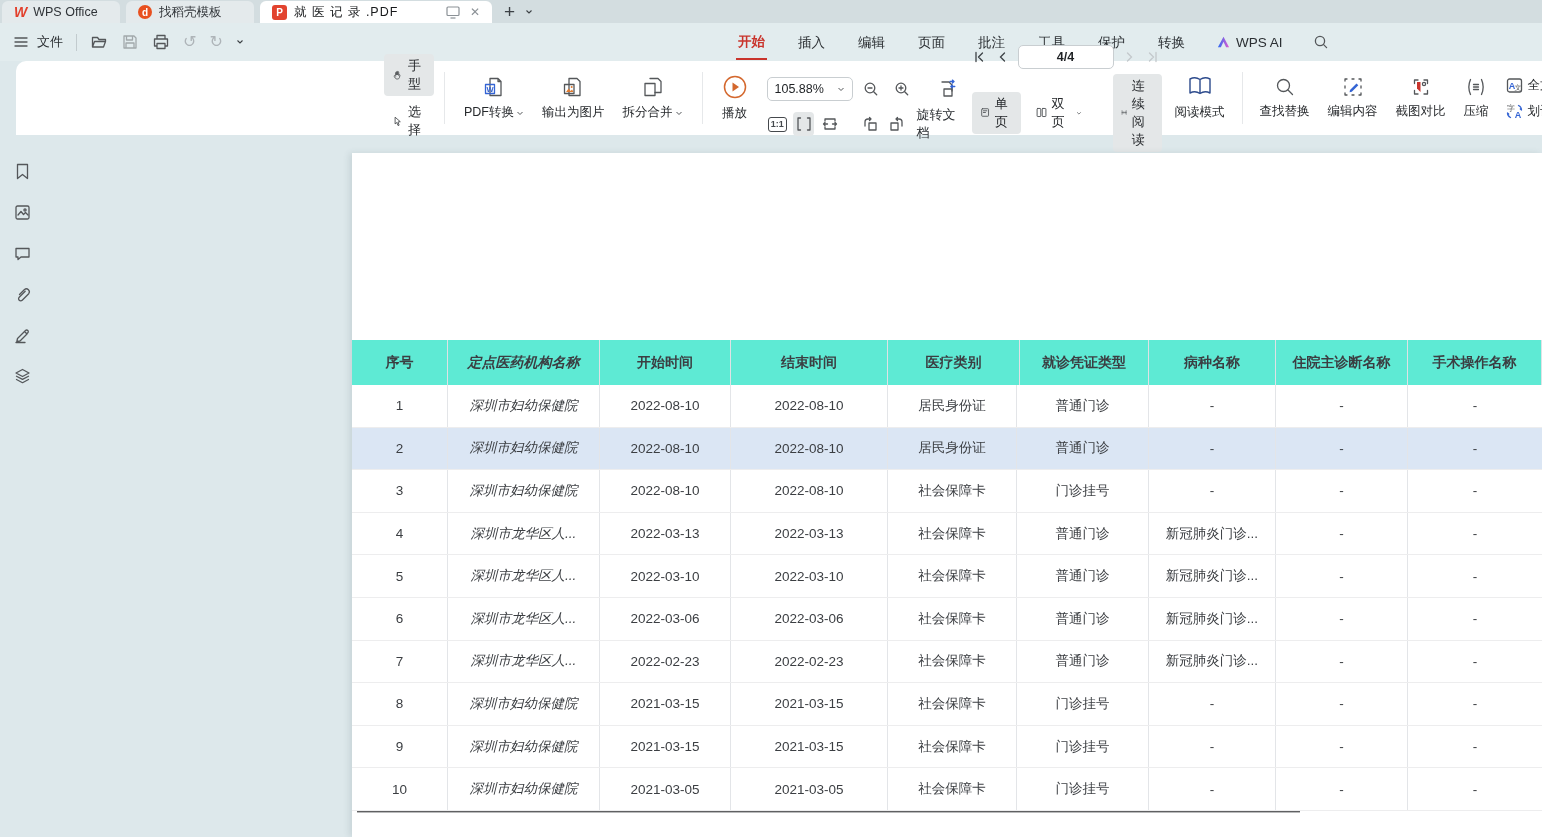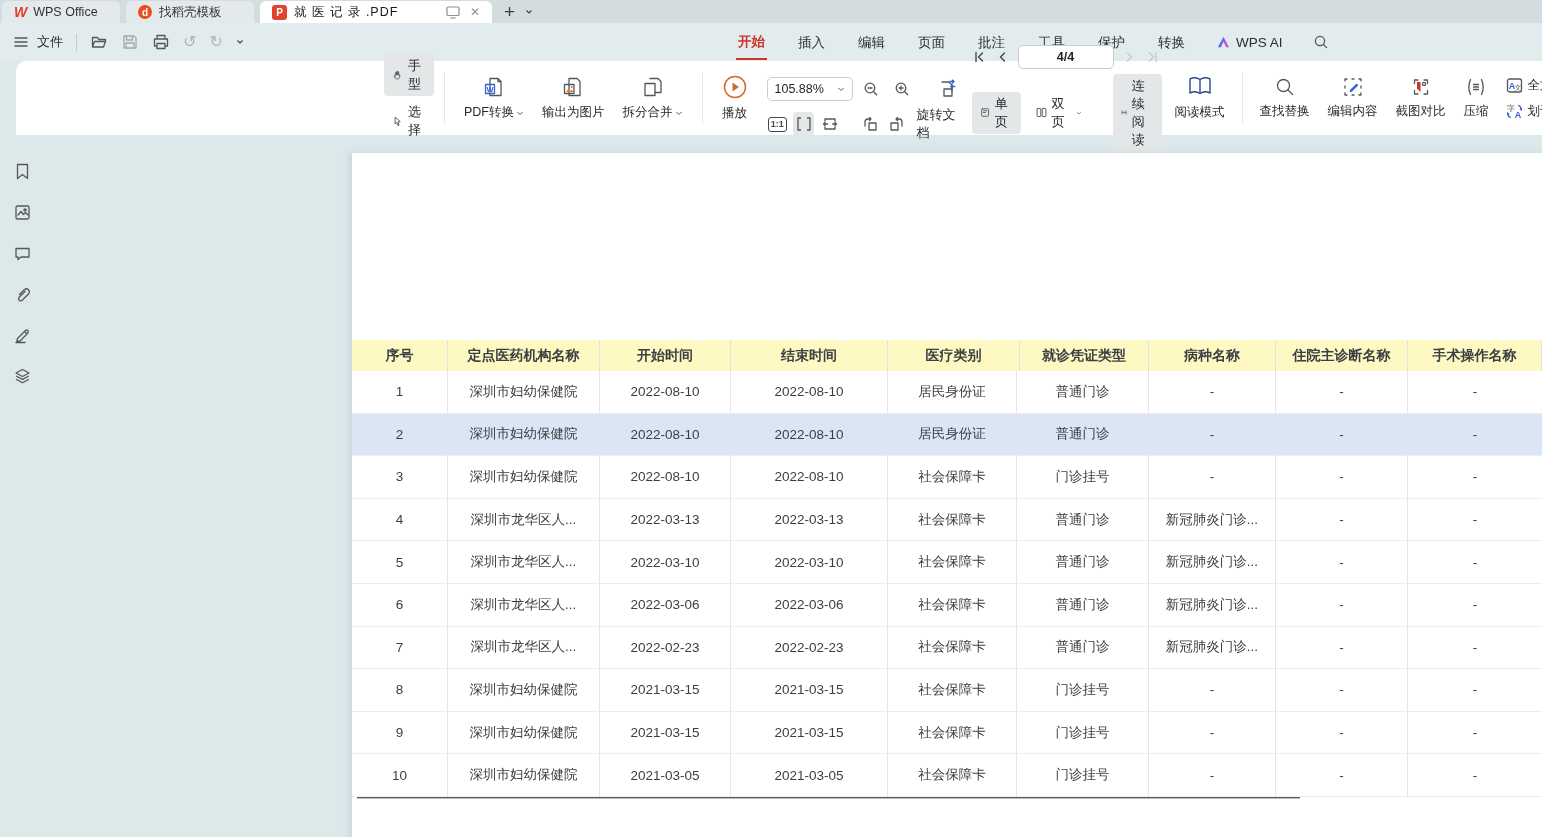--- a/index.html
+++ b/index.html
@@ -52,27 +52,27 @@
   .trans-row { display:flex; align-items:center; gap:5px; font-size:12.5px; white-space:nowrap; color:#26292c; }
 
   
   .sidebar { position:absolute; left:0; top:135px; width:44px; bottom:0; display:flex; flex-direction:column; align-items:center; padding-top:26px; gap:21px; }
   .side-ico { width:20px; height:20px; display:flex; align-items:center; justify-content:center; }
 
   
   .page { position:absolute; left:352px; top:153px; right:0; bottom:0; background:#ffffff; box-shadow:-3px 0 6px rgba(60,80,90,.12); }
   .doc-table { position:absolute; left:0; top:187px; width:1190px; color:#3b3e42; }
   .tr { display:flex; }
-  .tr.head { height:31px; background:#fef9c3; font-weight:700; font-size:14px; }
+  .tr.head { height:45px; background:#5eead4; font-weight:700; font-size:14px; }
   .tr.body { height:42.6px; font-size:13.5px; border-bottom:1px solid #ededee; background:#fff; }
   .tr.body.hl { background:#dbe6f4; }
   .td { display:flex; align-items:center; justify-content:center; border-right:1px solid #e3e5e8; overflow:hidden; white-space:nowrap; }
   .tr.head .td { border-right:1px solid #dfe2e5; }
   .td:last-child { border-right:none; }
-  .c0{width:96px;} .c1{width:152px;} .c2{width:131px;} .c3{width:157px;} .c4{width:129px;}
+  .c0{width:96px;} .c1{width:152px;font-style:italic;} .c2{width:131px;} .c3{width:157px;} .c4{width:129px;}
   .c5{width:132px;} .c6{width:127px;} .c7{width:132px;} .c8{width:134px;}
   .table-endline { position:absolute; left:5px; bottom:-2px; width:943px; height:2.4px; background:#5f6062; border-bottom:1px solid #b9babb; }
 
   .st { stroke:#54575a; stroke-width:1.3; fill:none; stroke-linecap:round; stroke-linejoin:round; }
   .stb { stroke:#3464d4; stroke-width:1.3; fill:none; stroke-linecap:round; stroke-linejoin:round; }
 </style>
 </head>
 <body>
 
 <div class="tabbar">

